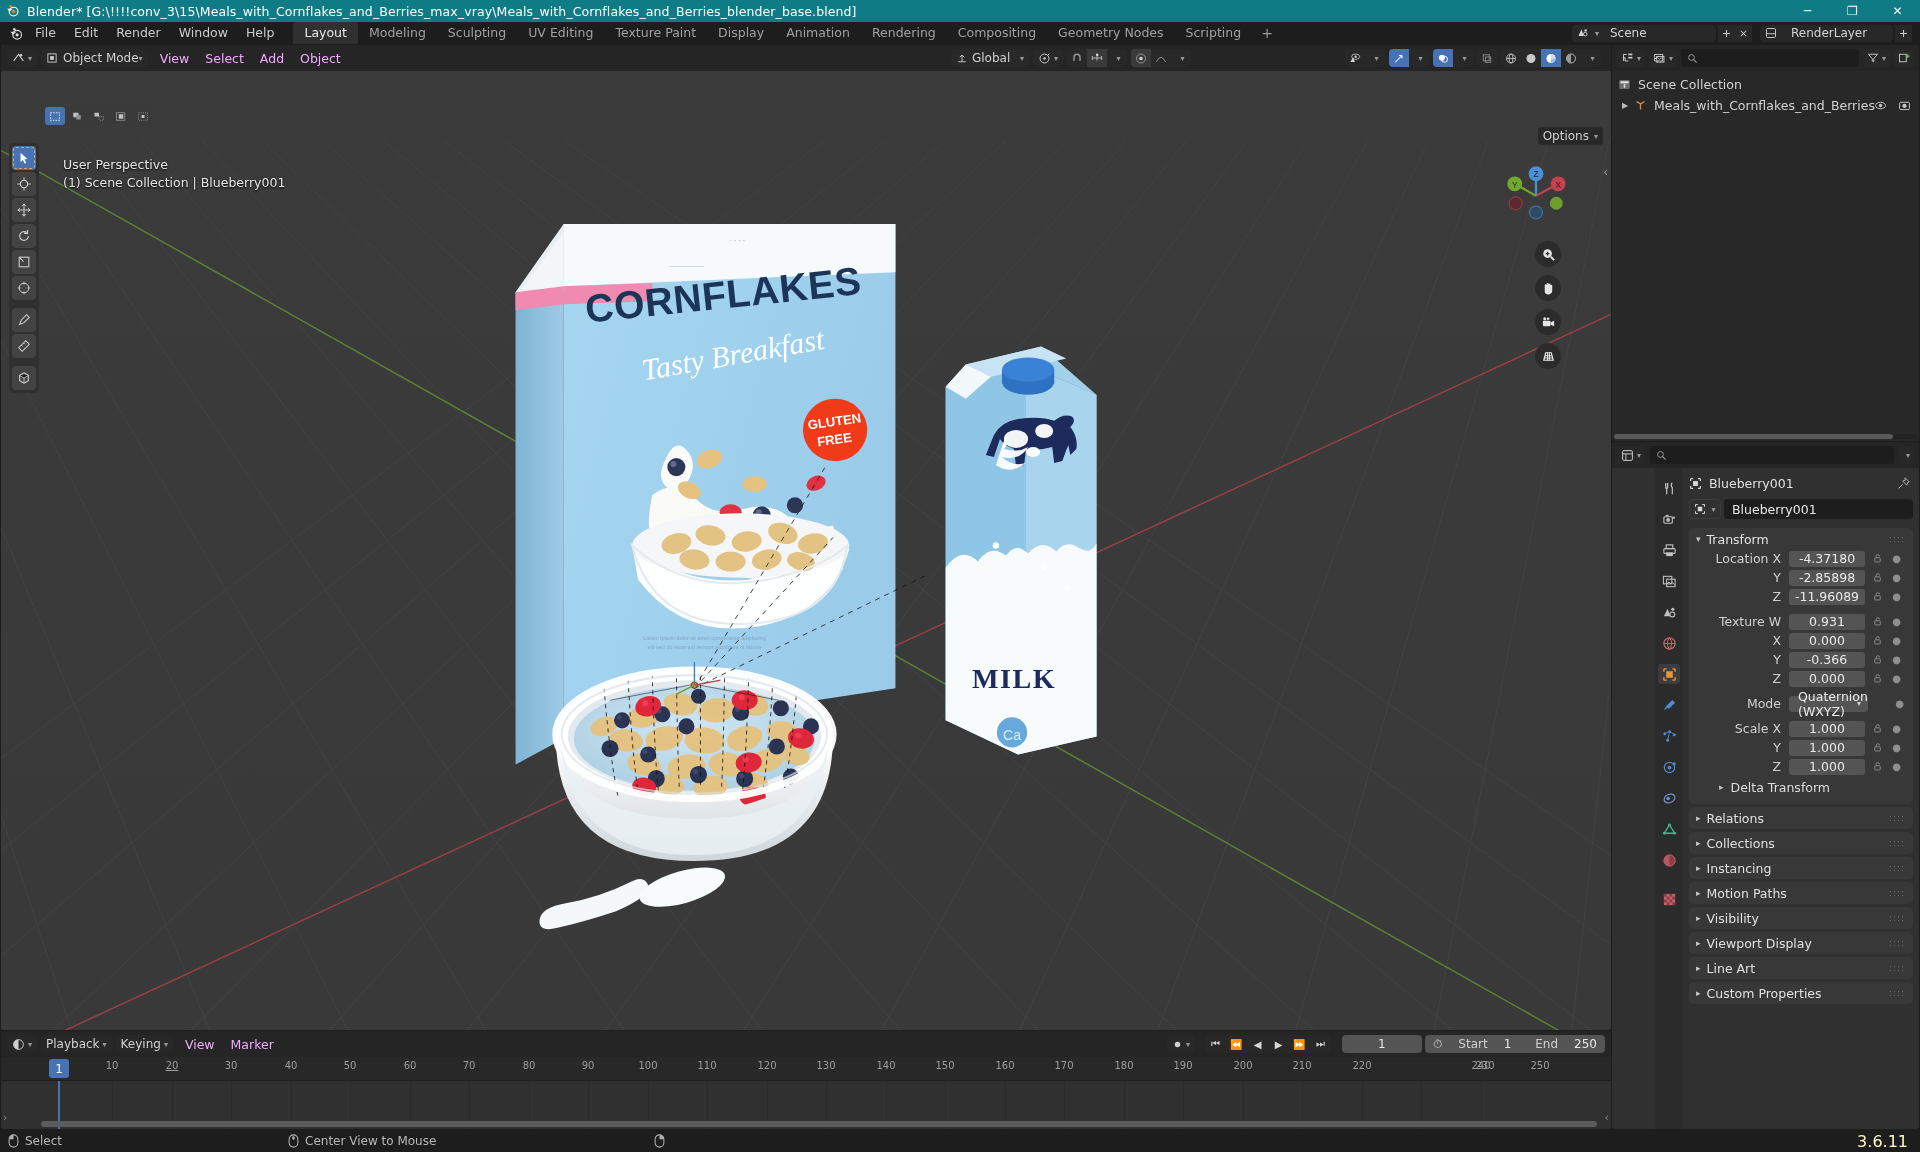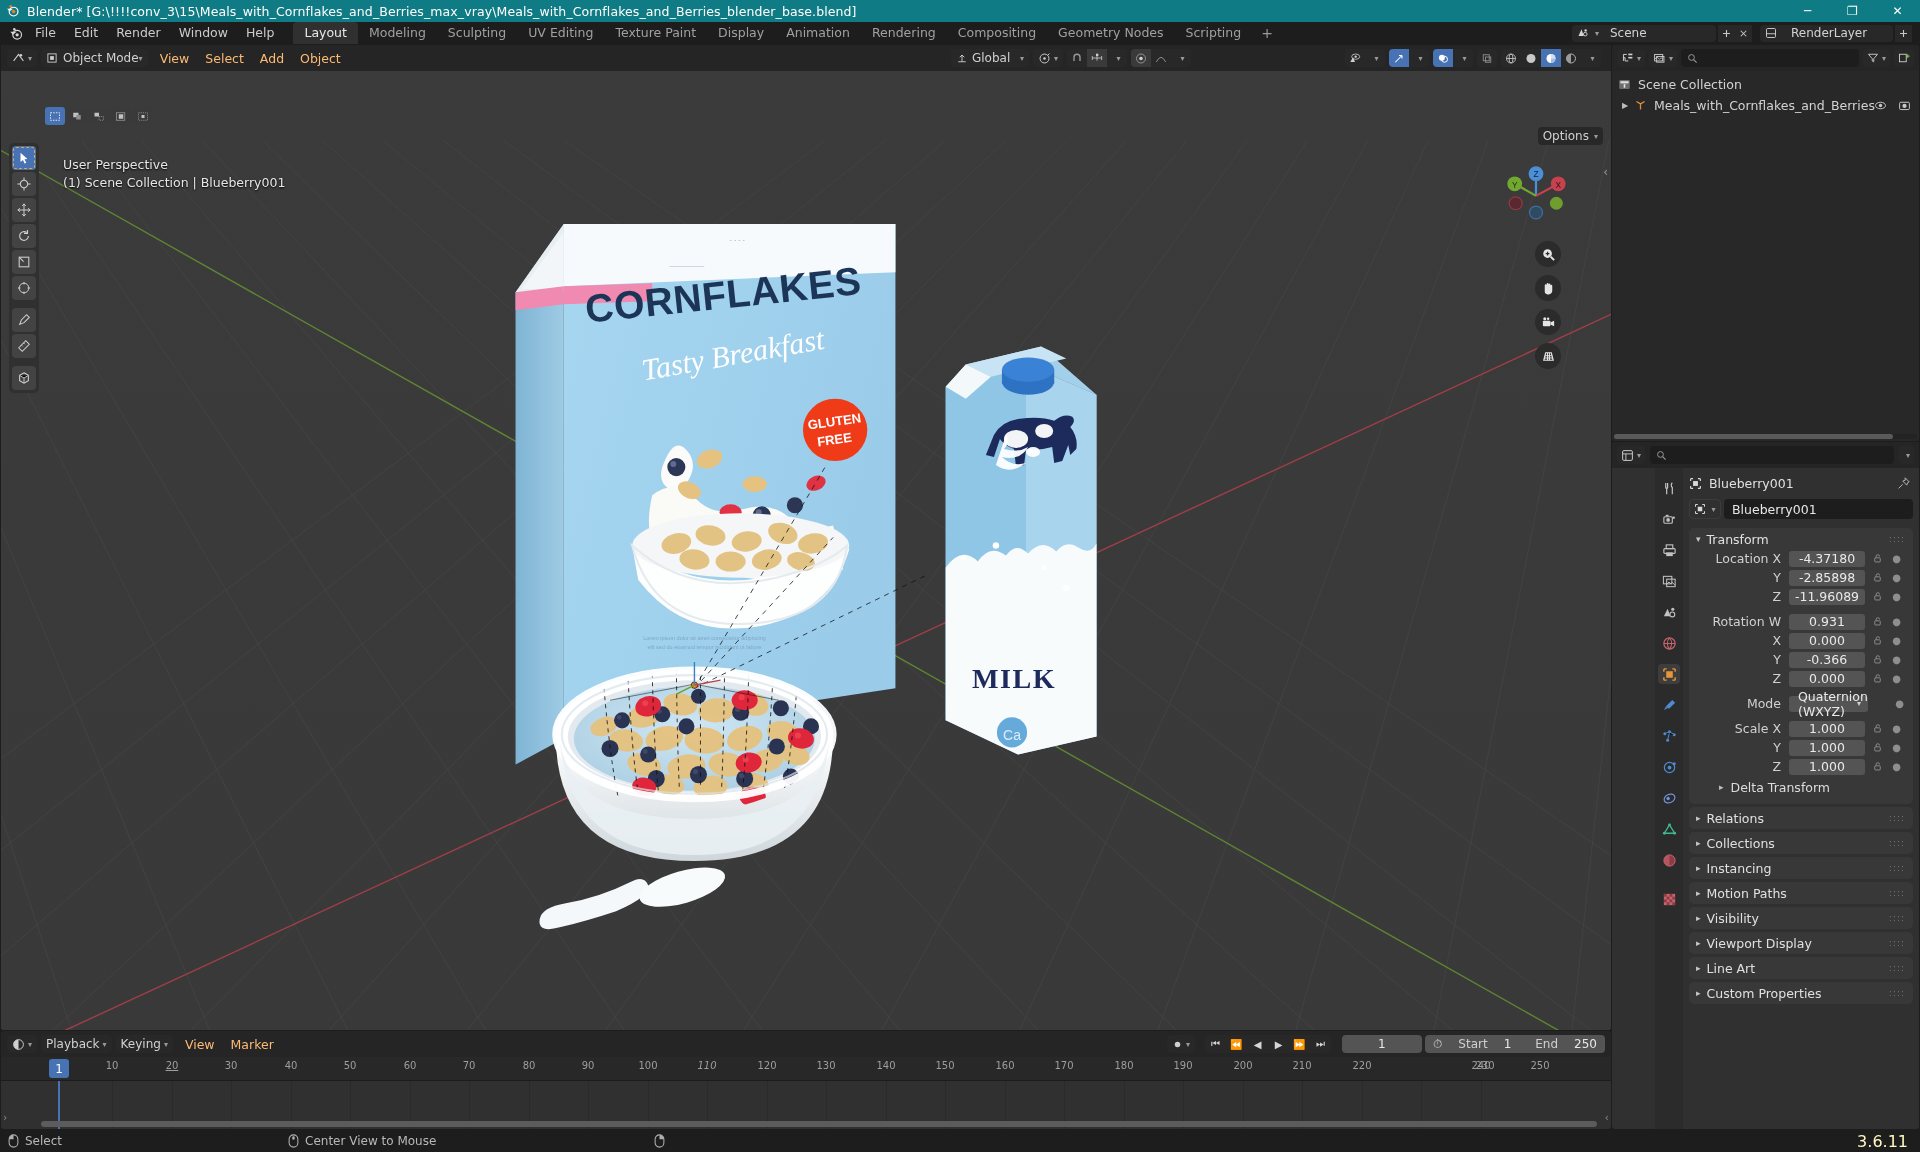--- a/index.html
+++ b/index.html
@@ -55,21 +55,21 @@
 
   .view3d { position:relative; flex:1 1 auto; margin:1px 1px 0 1px; border-radius:3px; overflow:hidden; background:#393939;}
   .v3d-header {
     position:absolute; left:0; top:0; right:0; height:26px; background:#252525;
     display:flex; align-items:center; padding:0 6px; z-index:6; gap:0;
   }
   .hdr-btn {
     height:18px; background:#282828; border-radius:4px; display:flex; align-items:center;
     padding:0 5px; font-size:12px; color:#d0d0d0; white-space:nowrap; margin-right:4px;
   }
-  .hdr-plain { padding:0 8px; font-size:12.5px; color:#fdba74; white-space:nowrap; }
+  .hdr-plain { padding:0 8px; font-size:12.5px; color:#f0abfc; white-space:nowrap; }
   .hdr-group { display:flex; align-items:center; height:18px; background:#282828; border-radius:4px; overflow:hidden; margin-right:4px;}
   .hdr-group > div { display:flex; align-items:center; justify-content:center; height:18px; padding:0 4px;}
   .icon-sq { width:20px; height:18px; display:flex; align-items:center; justify-content:center;}
   .icon-sq.on { background:#4772b3; }
 
   .v3d-canvas { position:absolute; inset:0; }
 
   
   .v3d-toolbar {
     position:absolute; left:8px; top:98px; width:30px; background:#303030;
@@ -883,21 +883,21 @@
           <div class="tl-tick" style="left:111px;">10</div>
           <div class="tl-tick" style="left:171px;text-decoration:underline;">20</div>
           <div class="tl-tick" style="left:230px;">30</div>
           <div class="tl-tick" style="left:290px;">40</div>
           <div class="tl-tick" style="left:349px;">50</div>
           <div class="tl-tick" style="left:409px;">60</div>
           <div class="tl-tick" style="left:468px;">70</div>
           <div class="tl-tick" style="left:528px;">80</div>
           <div class="tl-tick" style="left:587px;">90</div>
           <div class="tl-tick" style="left:647px;">100</div>
-          <div class="tl-tick" style="left:706px;font-style:italic;">110</div>
+          <div class="tl-tick" style="left:706px;">110</div>
           <div class="tl-tick" style="left:766px;">120</div>
           <div class="tl-tick" style="left:825px;">130</div>
           <div class="tl-tick" style="left:885px;">140</div>
           <div class="tl-tick" style="left:944px;">150</div>
           <div class="tl-tick" style="left:1004px;">160</div>
           <div class="tl-tick" style="left:1063px;">170</div>
           <div class="tl-tick" style="left:1123px;">180</div>
           <div class="tl-tick" style="left:1182px;">190</div>
           <div class="tl-tick" style="left:1242px;">200</div>
           <div class="tl-tick" style="left:1301px;">210</div>
@@ -1222,21 +1222,21 @@
                           <path d="M6 7V5a2.5 2.5 0 015 0" stroke="#9a9a9a" stroke-width="1.2" fill="none"></path>
                         </svg>
                       </span>
                       <span style="color:#8e8e8e; font-size:10px;">●</span>
                     </div>
                 </div>
 
                 <div class="gap"></div>
 
                 <div class="frow">
-                  <div class="flabel">Rotation W</div>
+                  <div class="flabel">Texture W</div>
                   <div class="fval">0.931</div>
                   <div class="fanim">
                       <span>
                         <svg width="11" height="11" viewBox="0 0 16 16">
                           <rect x="4" y="7" width="8" height="6" rx="1" fill="none" stroke="#9a9a9a" stroke-width="1.2"></rect>
                           <path d="M6 7V5a2.5 2.5 0 015 0" stroke="#9a9a9a" stroke-width="1.2" fill="none"></path>
                         </svg>
                       </span>
                       <span style="color:#8e8e8e; font-size:10px;">●</span>
                     </div>

